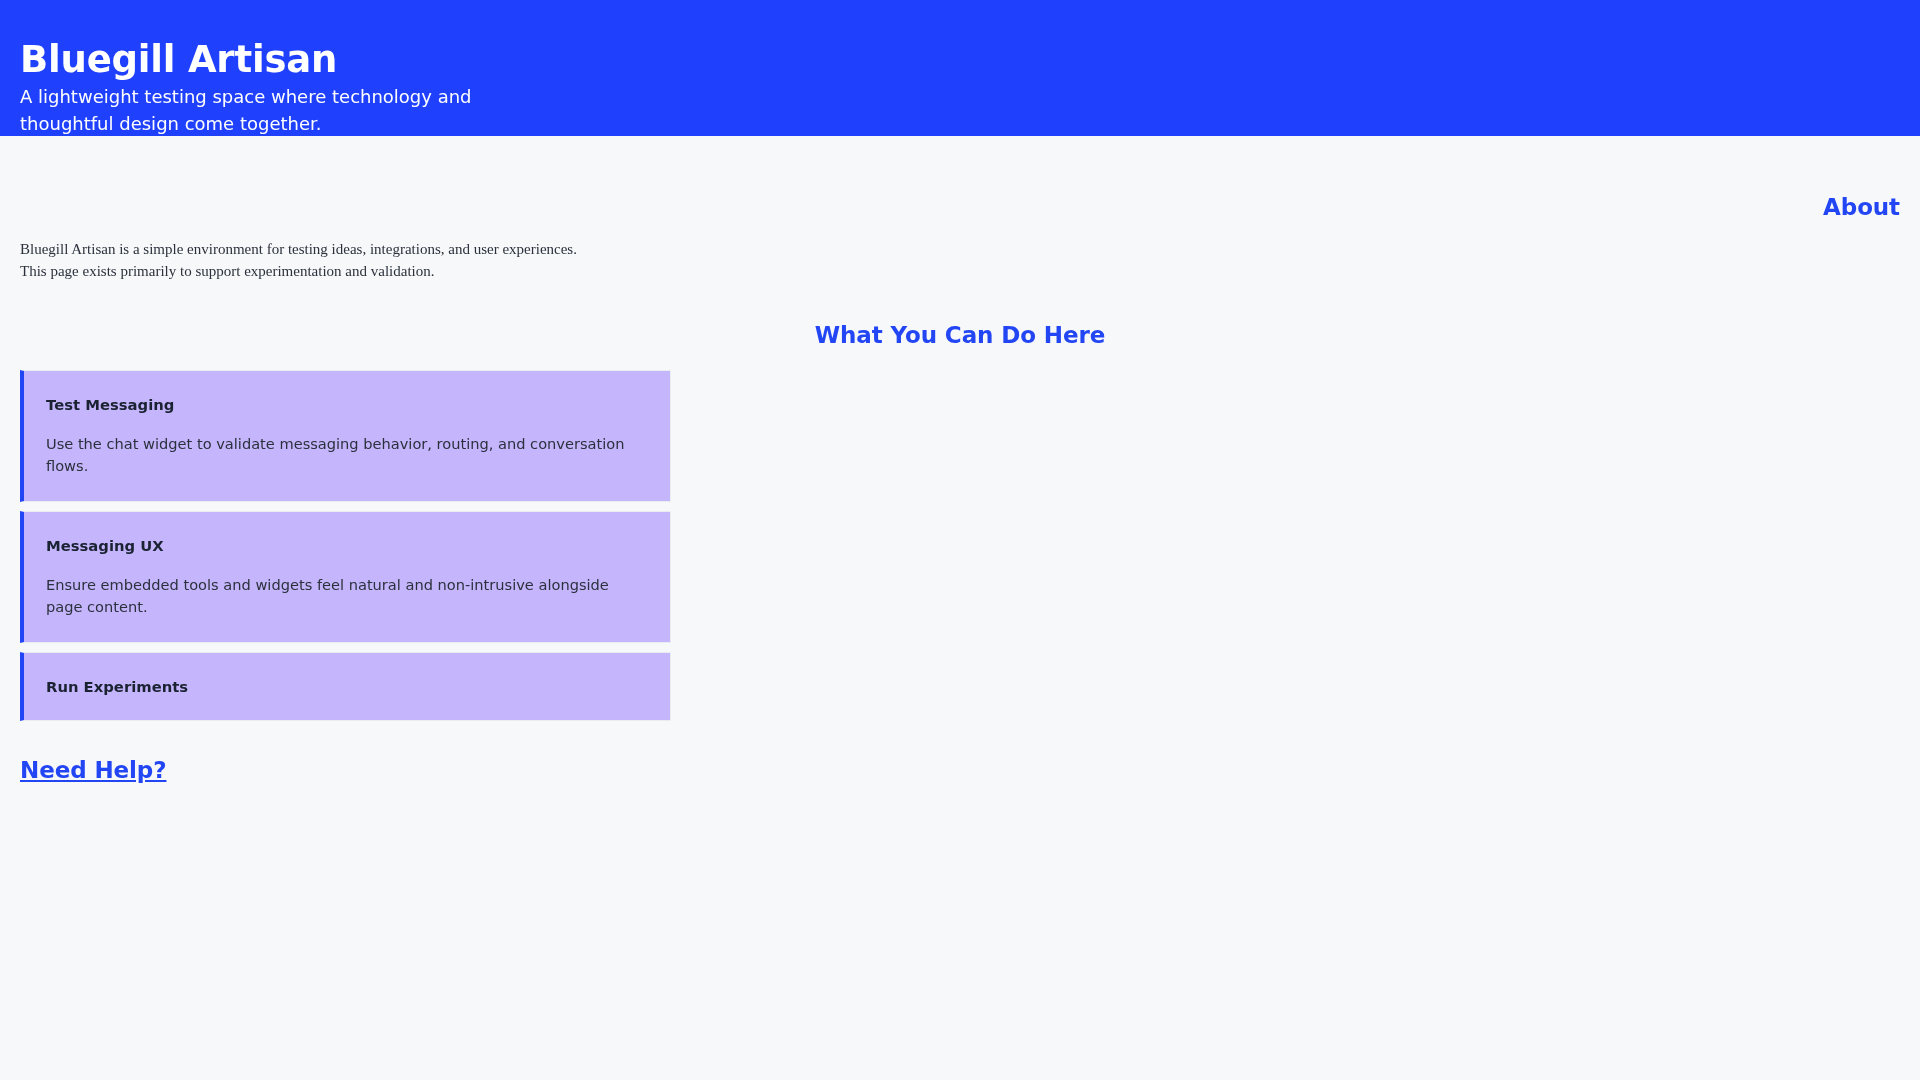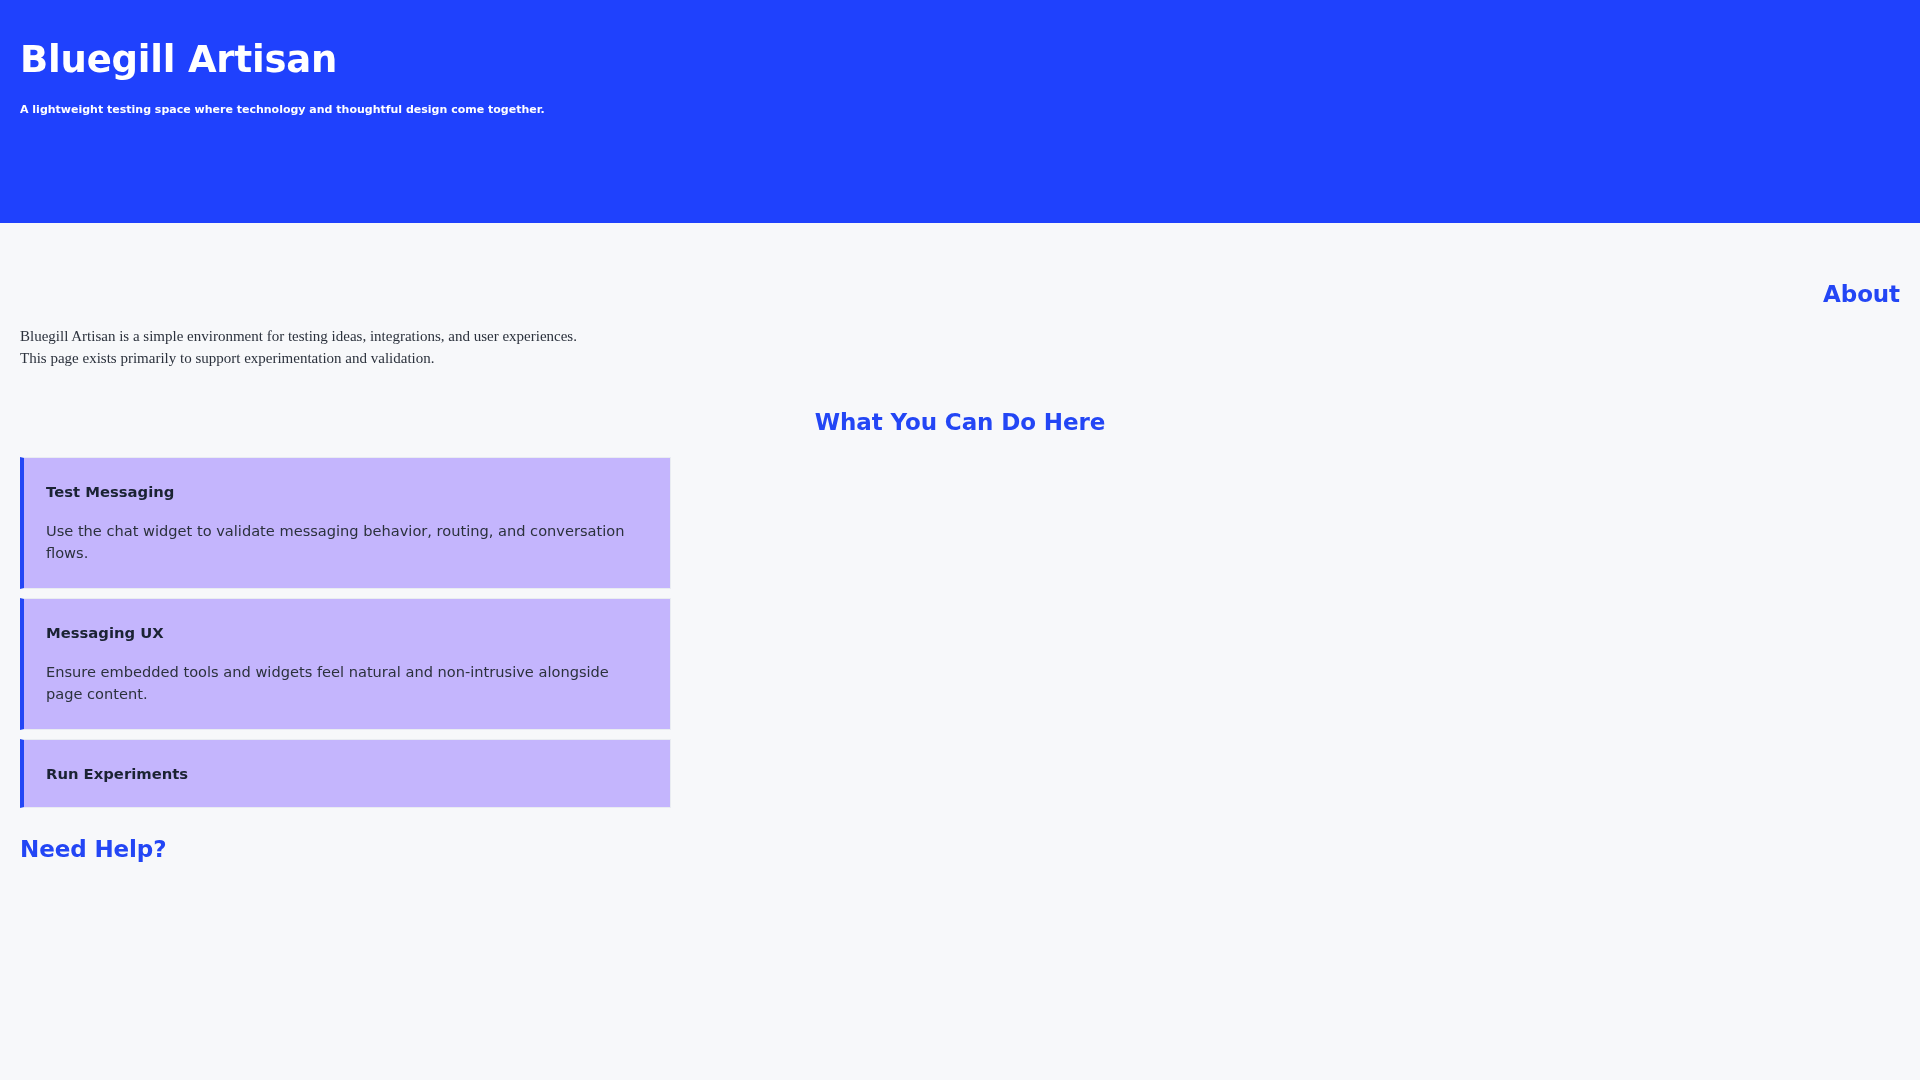--- a/index.html
+++ b/index.html
@@ -14,40 +14,39 @@
     background: #f7f8fa;
     font-family: "DejaVu Sans", "Liberation Sans", sans-serif;
     color: #1f2430;
     -webkit-font-smoothing: antialiased;
   }
 
   
   .hero {
     background: #1f41fd;
     width: 100%;
-    height: 223px;
+    height: 136px;
     padding: 30px 20px 0 20px;
   }
 
   .hero-title {
     color: #ffffff;
     font-size: 37px;
     font-weight: bold;
     line-height: 1.25;
     letter-spacing: -0.2px;
     margin-top: 7px;
     margin-left: 0px;
   }
 
   .hero-subtitle {
     color: #ffffff;
-    font-size: 11px;
-    font-weight: bold;
+    font-size: 18px;
+    font-weight: normal;
     line-height: 1.5;
-    margin-top: 19px;
     max-width: 545px;
   }
 
   
   .main {
     padding: 0 20px;
   }
 
   .section-heading {
     color: #2346f5;
@@ -91,21 +90,21 @@
     line-height: 1.3;
   }
 
   .card-desc {
     color: #2b313c;
     font-size: 14.6px;
     line-height: 1.5;
     margin-top: 19px;
   }
 
-  #help-heading { margin-top: 28px; }
+  #help-heading { margin-top: 36px; text-decoration: underline; }
   #help-text { margin-top: 20px; max-width: 900px; }
 </style>
 </head>
 <body>
 
 <header class="hero">
   <h1 class="hero-title">Bluegill Artisan</h1>
   <p class="hero-subtitle">A lightweight testing space where technology and thoughtful design come together.</p>
 </header>
 

